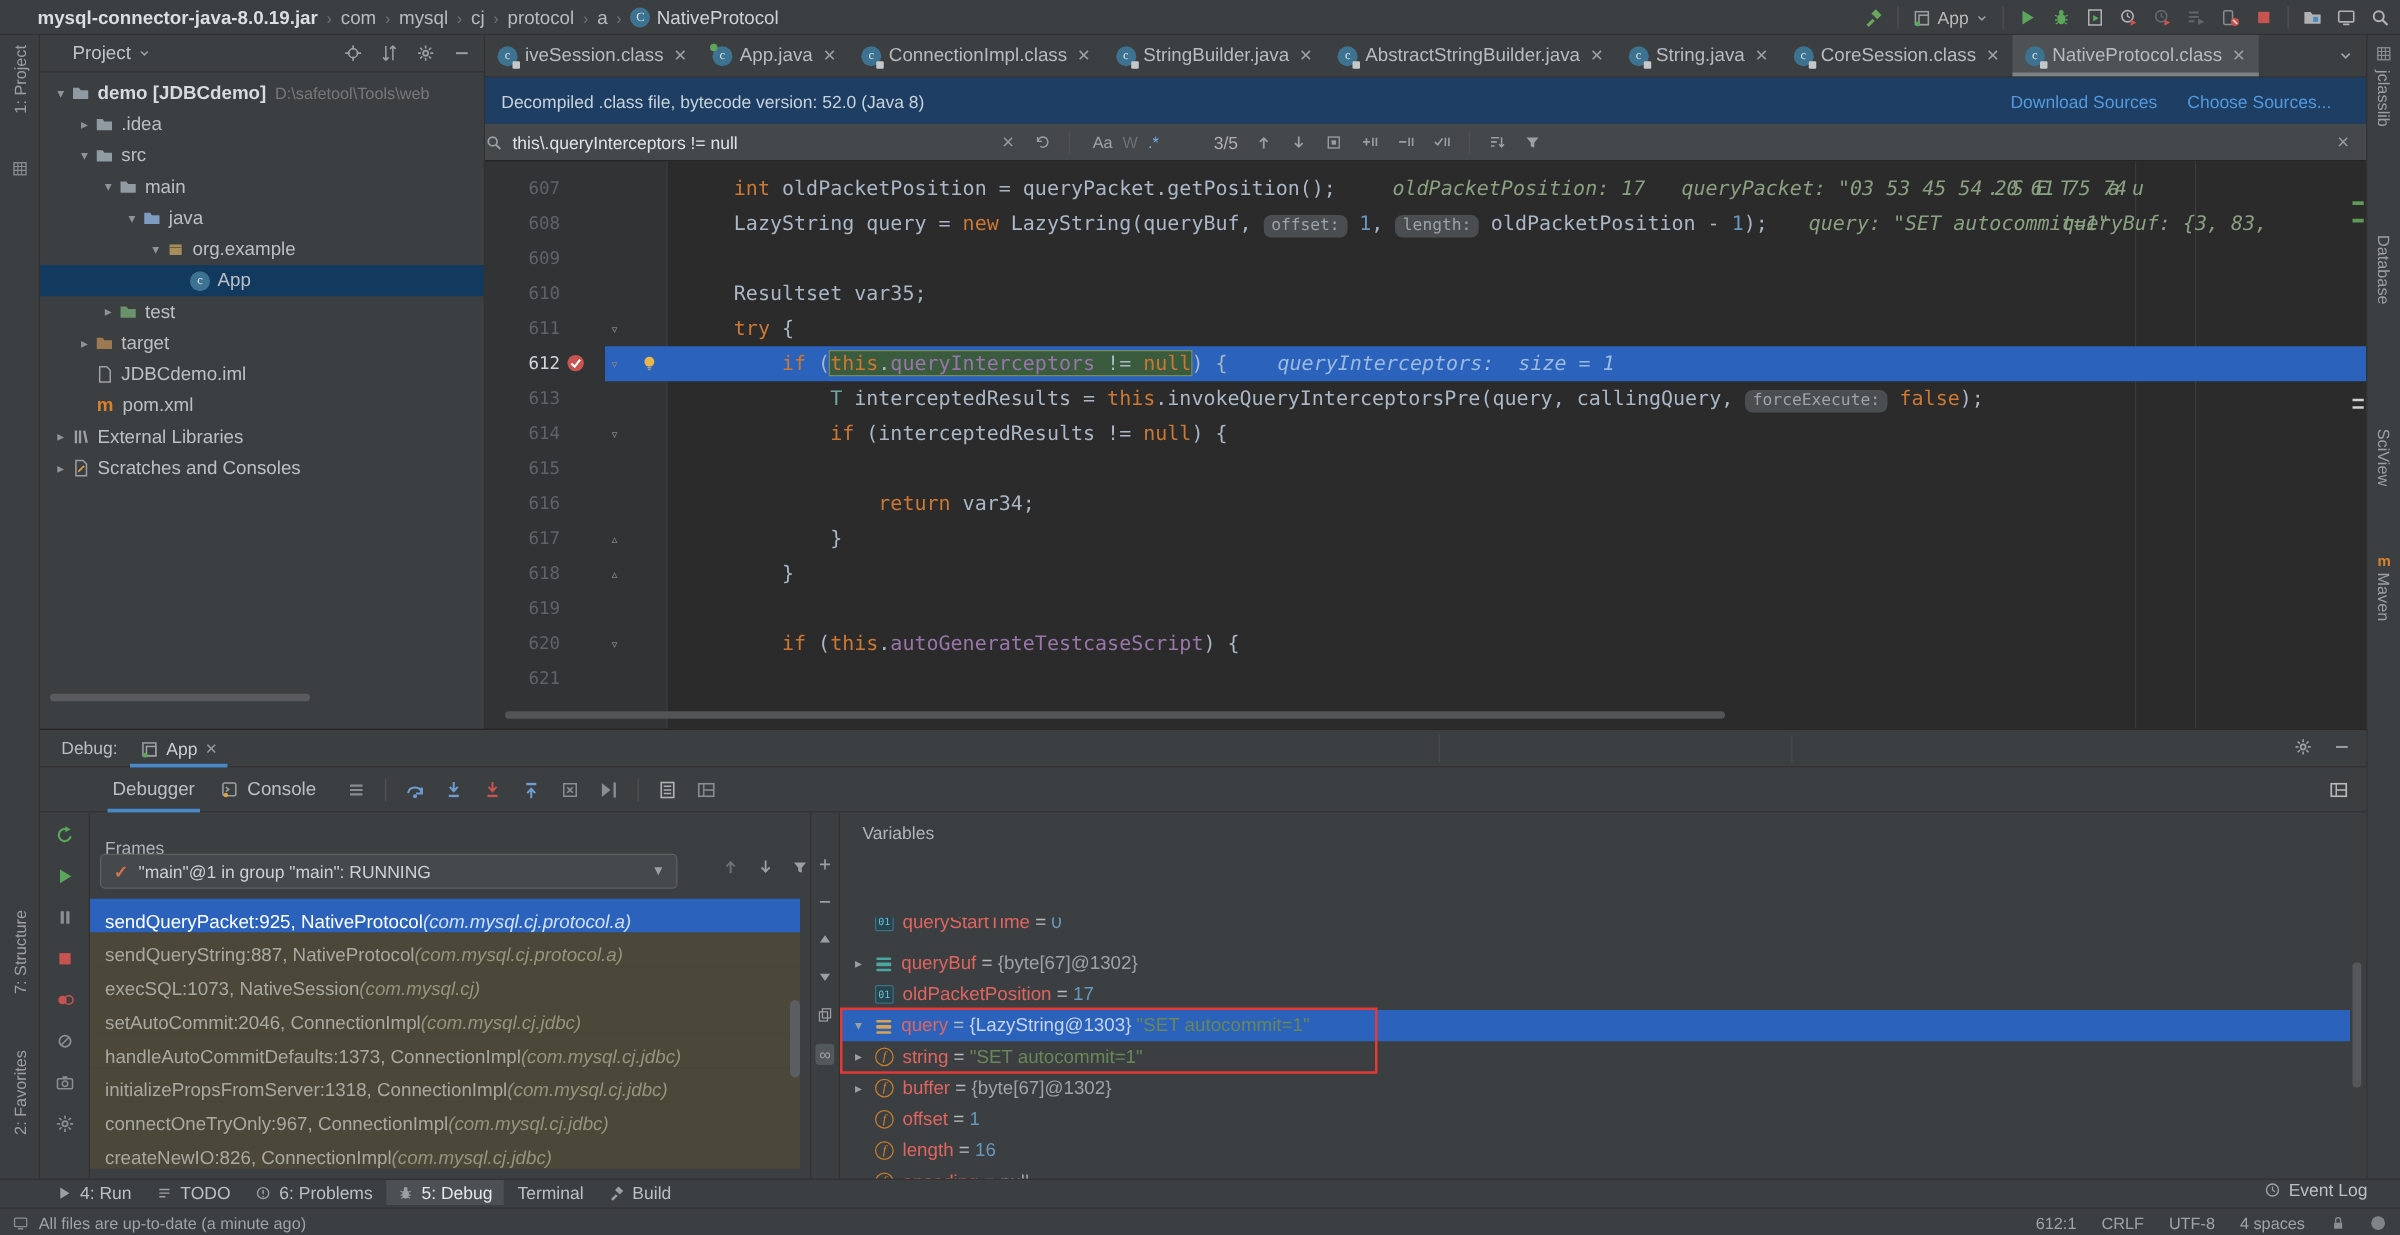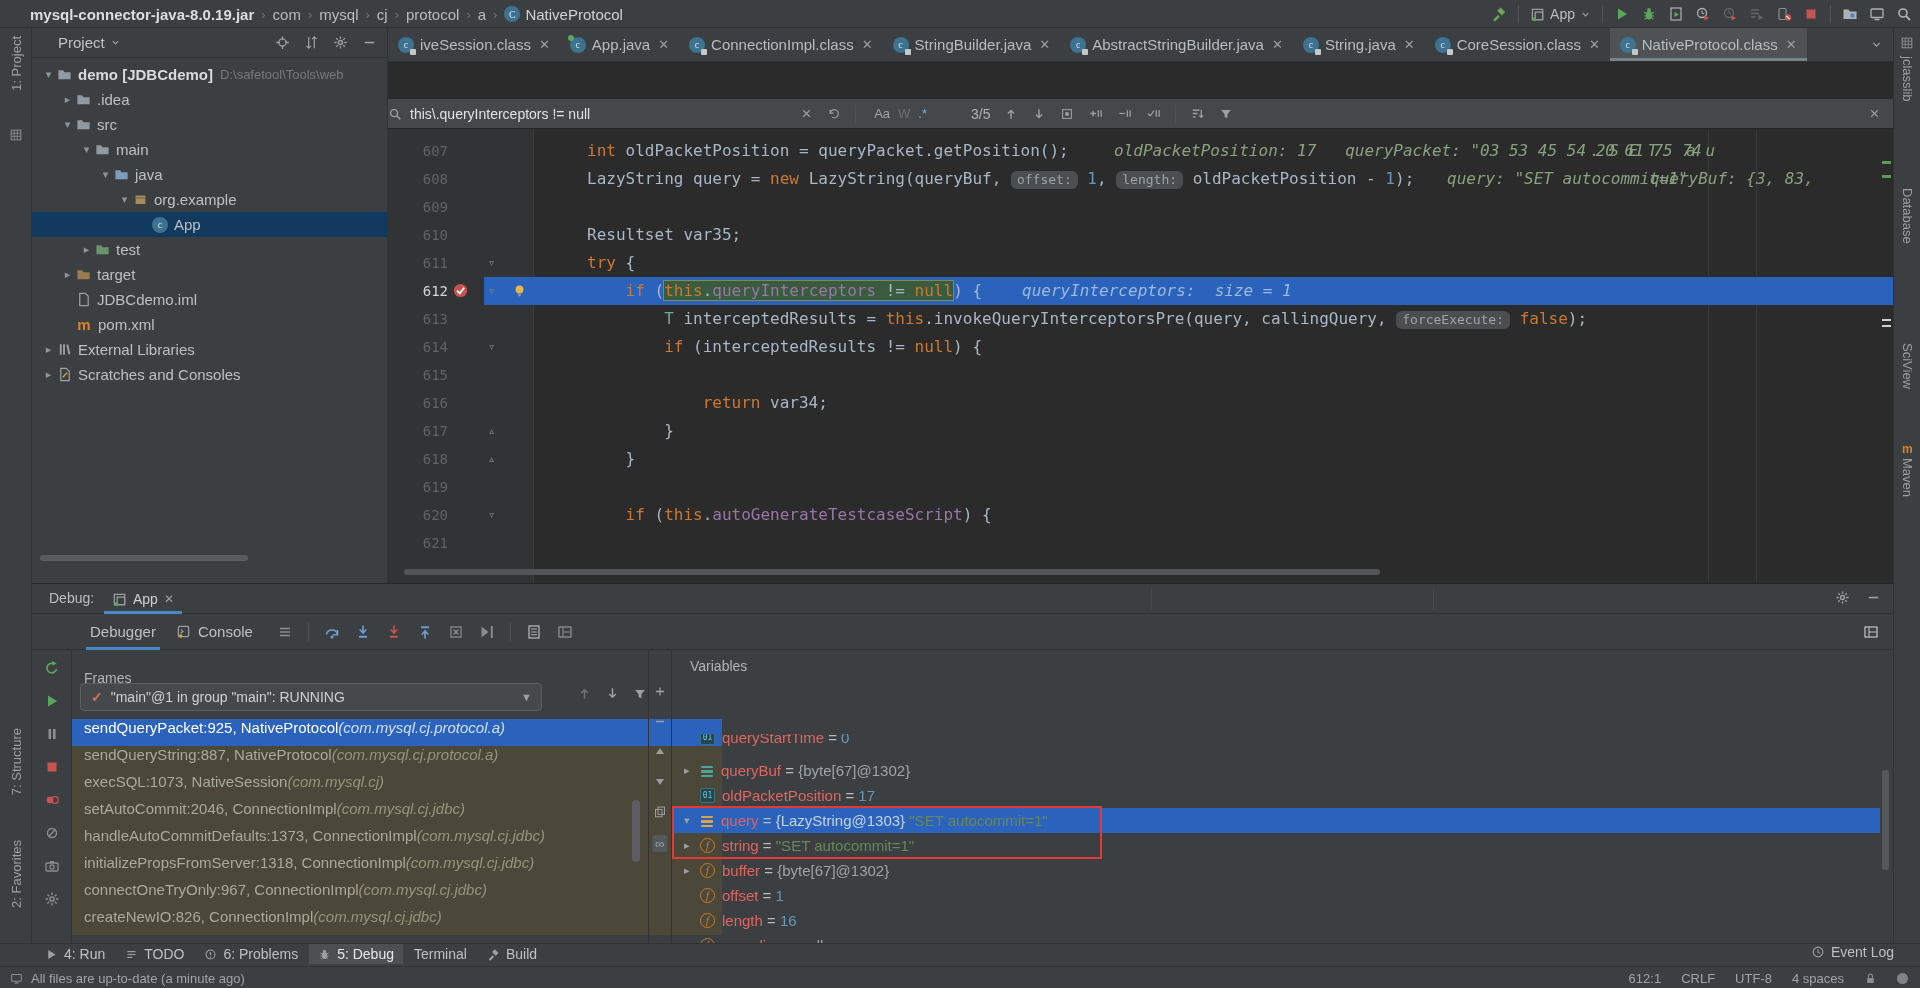--- a/index.html
+++ b/index.html
@@ -117,21 +117,21 @@
   #debug-left-actions { position:absolute; left:0; top:66px; width:40px; height:294px; border-right:1px solid #323232; }
   #debug-left-actions .icon { position:absolute; left:12px; }
 
   #frames-panel { position:absolute; left:40px; top:66px; width:576px; height:294px; }
   #frames-title { position:absolute; left:12px; top:8px; font-size:14px; color:#b0b5ba;margin-top:12px; }
   #thread-dd { position:absolute; left:8px; top:33px; width:462px; height:28px; background:#45494b;
     border:1px solid #5e6060; border-radius:4px; display:flex; align-items:center; font-size:14px; color:#cdd1d5; }
   #thread-dd .chk { color:#d9714d; margin:0 8px 0 10px; font-weight:bold; }
   #thread-dd .dda { position:absolute; right:9px; color:#9da0a3; font-size:11px; }
   #frames-nav { position:absolute; left:505px; top:36px; display:flex; gap:13px; }
-  .frow { position:absolute; left:0; width:650px; height:27px; display:flex; align-items:flex-start;
+  .frow { position:absolute; left:0; width:568px; height:27px; display:flex; align-items:flex-end;
     font-size:15px; color:#a9a9a2; padding-left:12px; white-space:nowrap; overflow:hidden; background:#4b4839; }
   .frow .pkg { font-style:italic; color:#97937e; }
   .frow.selected { background:#2b62bc; color:#ffffff; }
   .frow.selected .pkg { color:#cfe0f5; }
   #frames-scroll { position:absolute; left:560px; top:150px; width:8px; height:62px; background:#5a5e60; border-radius:4px; }
 
   #watch-strip { position:absolute; left:616px; top:66px; width:24px; height:294px; border-left:1px solid #323232; border-right:1px solid #323232; }
   #watch-strip .wi { position:absolute; left:50%; transform:translateX(-50%); color:#9da0a3; }
   #watch-strip .pressed { background:#53585b; border-radius:3px; padding:1px 3px; }
 
@@ -492,20 +492,27 @@
           <span class="cls-ic locked">c</span>
           <span>NativeProtocol.class</span>
           <span class="x">✕</span>
         </span>
         <span class="icon" id="tab-chevron" style="color: rgb(157, 160, 163);">
           <svg width="13" height="13" viewBox="0 0 16 16">
             <path d="M4 6 L8 10 L12 6" fill="none" stroke="currentColor" stroke-width="1.7"></path>
           </svg>
         </span>
       </div>
+    <div id="notification-bar">
+      <span id="notification-text">Decompiled .class file, bytecode version: 52.0 (Java 8)</span>
+      <span id="notification-links">
+          <span>Download Sources</span>
+          <span>Choose Sources...</span>
+        </span>
+    </div>
     <div id="search-bar">
         <span class="icon" style="color: rgb(157, 160, 163);">
           <svg width="14" height="14" viewBox="0 0 16 16">
             <circle cx="7" cy="7" r="4" fill="none" stroke="currentColor" stroke-width="1.6"></circle>
             <path d="M10 10 L14 14" stroke="currentColor" stroke-width="1.8"></path>
           </svg>
         </span>
         <span class="q">this\.queryInterceptors != null</span>
         <span style="width: 210px;"></span>
         <span class="icon" style="color: rgb(157, 160, 163);">

